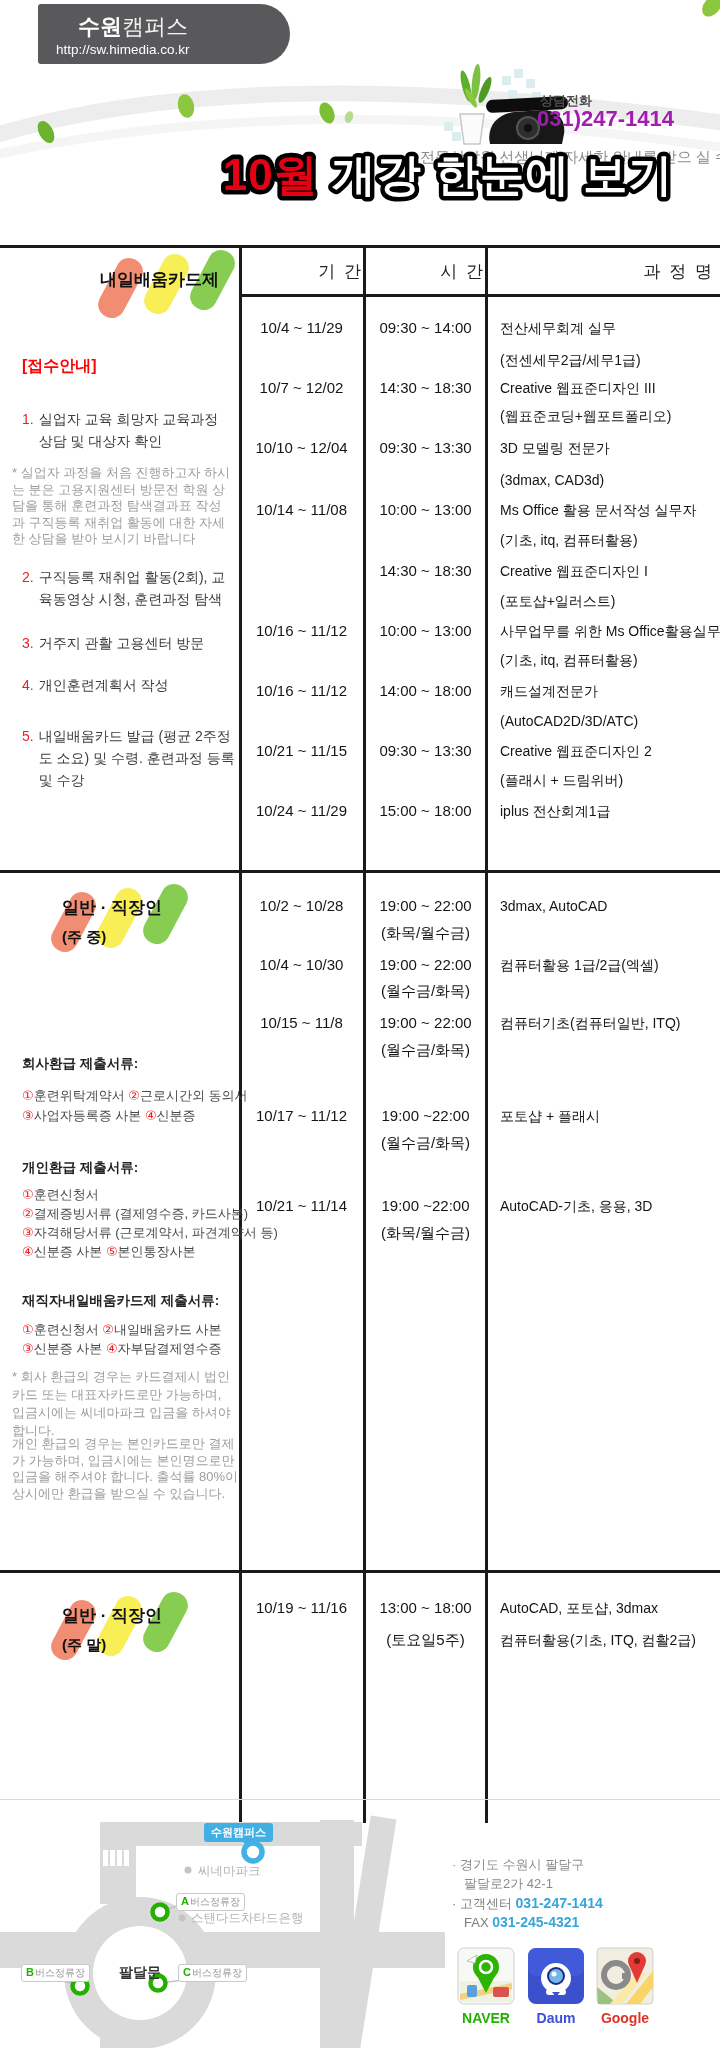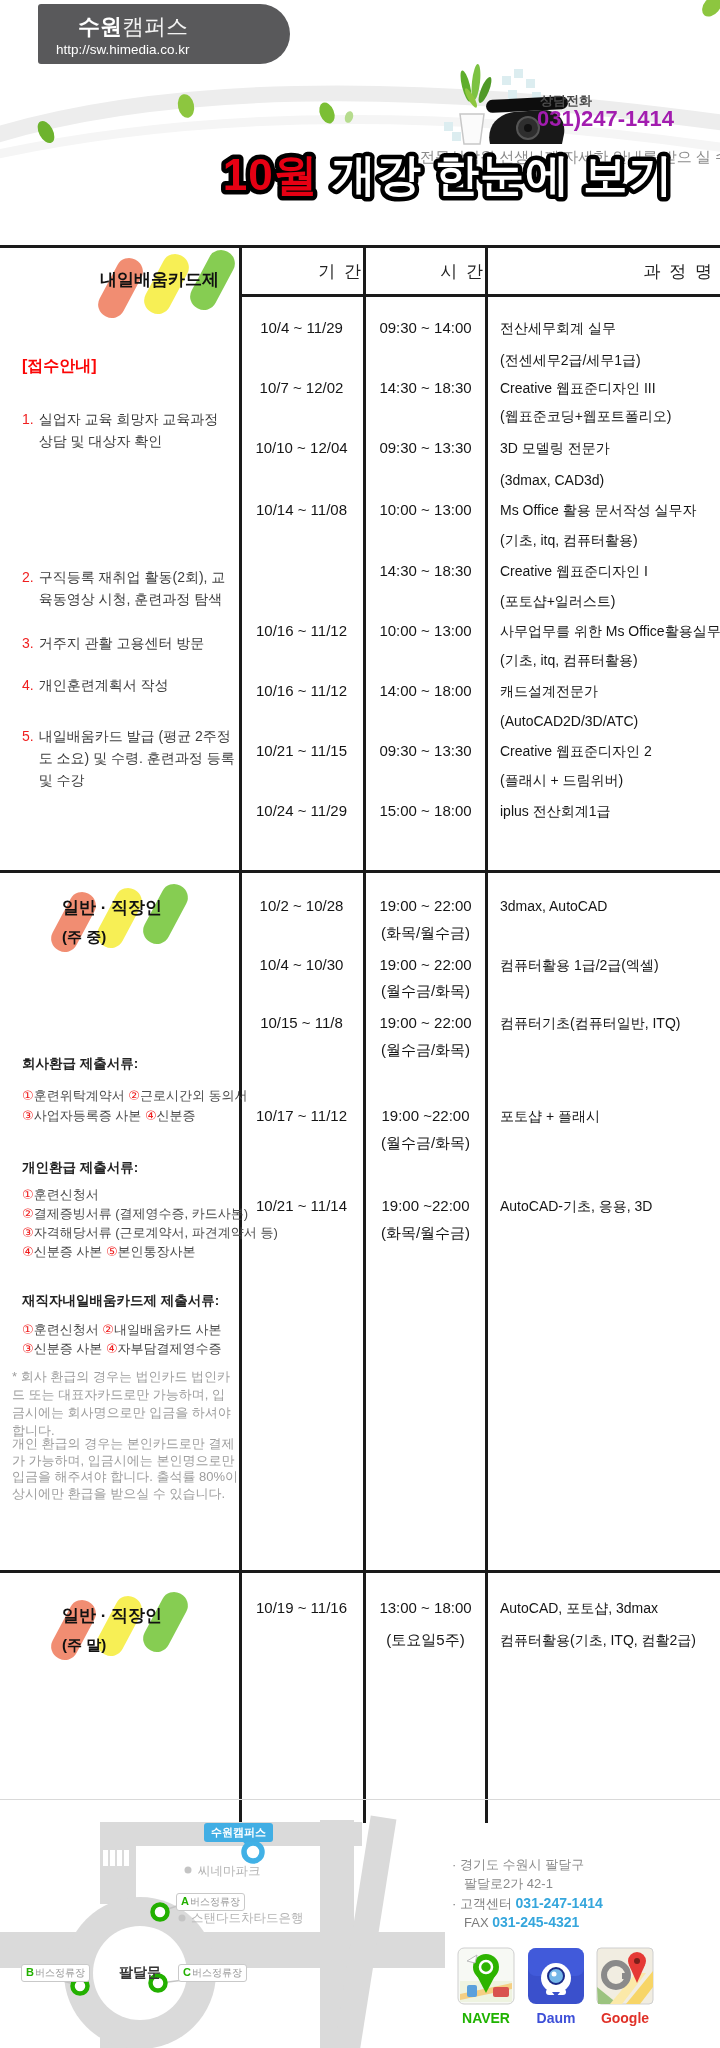--- a/index.html
+++ b/index.html
@@ -131,20 +131,21 @@
       <i class="b2"></i>
       <i class="b3"></i>
     </div>
   <div class="sec-label1" style="left:100px;top:268px">내일배움카드제</div>
 
   <div class="guide-title">[접수안내]</div>
   <div class="step" style="top:408px;width:208px">
       <span class="n">1.</span>
       <span>실업자 교육 희망자 교육과정 상담 및 대상자 확인</span>
     </div>
+  <div class="gnote" style="top:465px;width:220px">* 실업자 과정을 처음 진행하고자 하시는 분은 고용지원센터 방문전 학원 상담을 통해 훈련과정 탐색결과표 작성과 구직등록 재취업 활동에 대한 자세한  상담을 받아 보시기 바랍니다</div>
   <div class="step" style="top:566px;width:215px">
       <span class="n">2.</span>
       <span>구직등록 재취업 활동(2회), 교육동영상 시청, 훈련과정 탐색</span>
     </div>
   <div class="step" style="top:632px;width:208px">
       <span class="n">3.</span>
       <span>거주지 관활 고용센터 방문</span>
     </div>
   <div class="step" style="top:674px;width:208px">
       <span class="n">4.</span>
@@ -213,21 +214,21 @@
   <div class="doc-title" style="top:1159px">개인환급 제출서류:</div>
   <div class="doc-line" style="top:1176px"><span class="cn">①</span><span>훈련신청서</span></div>
   <div class="doc-line" style="top:1195px"><span class="cn">②</span><span>결제증빙서류 (결제영수증, 카드사본)</span></div>
   <div class="doc-line" style="top:1214px"><span class="cn">③</span><span>자격해당서류 (근로계약서, 파견계약서 등)</span></div>
   <div class="doc-line" style="top:1233px"><span class="cn">④</span><span>신분증 사본 </span><span class="cn">⑤</span><span>본인통장사본</span></div>
 
   <div class="doc-title" style="top:1292px">재직자내일배움카드제 제출서류:</div>
   <div class="doc-line" style="top:1311px"><span class="cn">①</span><span>훈련신청서 </span><span class="cn">②</span><span>내일배움카드 사본</span></div>
   <div class="doc-line" style="top:1330px"><span class="cn">③</span><span>신분증 사본 </span><span class="cn">④</span><span>자부담결제영수증</span></div>
 
-  <div class="gnote" style="top:1368px;width:226px;line-height:18px">* 회사 환급의 경우는 법인카드 법인카드 또는 대표자카드로만 가능하며, 입금시에는  회사명으로만 입금을 하셔야 합니다.</div>
+  <div class="gnote" style="top:1368px;width:226px;line-height:18px">* 회사 환급의 경우는 카드결제시 법인카드 또는 대표자카드로만 가능하며, 입금시에는  씨네마파크 입금을 하셔야 합니다.</div>
   <div class="gnote" style="top:1436px;width:230px;line-height:16.5px">개인 환급의 경우는 본인카드로만 결제가 가능하며, 입금시에는  본인명으로만 입금을 해주셔야 합니다. 출석률 80%이상시에만 환급을 받으실 수 있습니다.</div>
 
   <div class="cell c-per" style="top:896px">10/2 ~ 10/28</div>
   <div class="cell c-tim" style="top:896px">19:00 ~ 22:00</div>
   <div class="cell c-tim" style="top:923px">(화목/월수금)</div>
   <div class="cell c-crs" style="top:896px">3dmax, AutoCAD</div>
 
   <div class="cell c-per" style="top:955px">10/4 ~ 10/30</div>
   <div class="cell c-tim" style="top:955px">19:00 ~ 22:00</div>
   <div class="cell c-tim" style="top:981px">(월수금/화목)</div>

